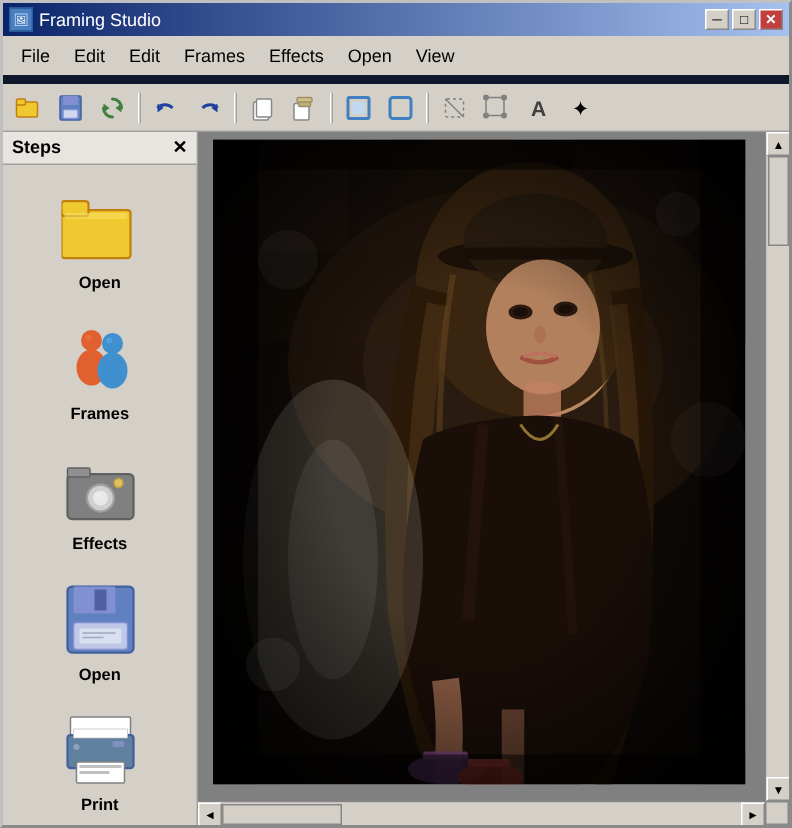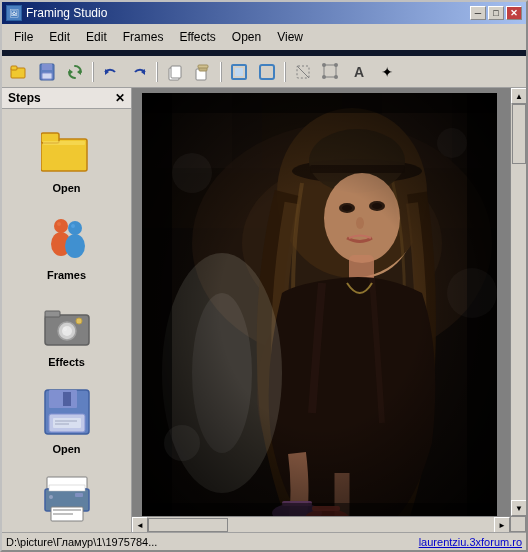--- a/index.html
+++ b/index.html
@@ -596,18 +596,14 @@
           <div style="width:80px; height:14px; background:#d4d0c8; border:1px solid #888; margin:1px 0;"></div>
         </div>
         <div class="scroll-btn">►</div>
       </div>
 
       <div class="scroll-corner"></div>
     </div>
 
   </div>
 
-  <div class="status-bar">
-    <span class="status-text">D:\picture\Гламур\1\1975784...</span>
-    <span style="color:#0000cc; text-decoration:underline; cursor:pointer;">laurentziu.3xforum.ro</span>
-  </div>
 
 </div>
 
 </body></html>

